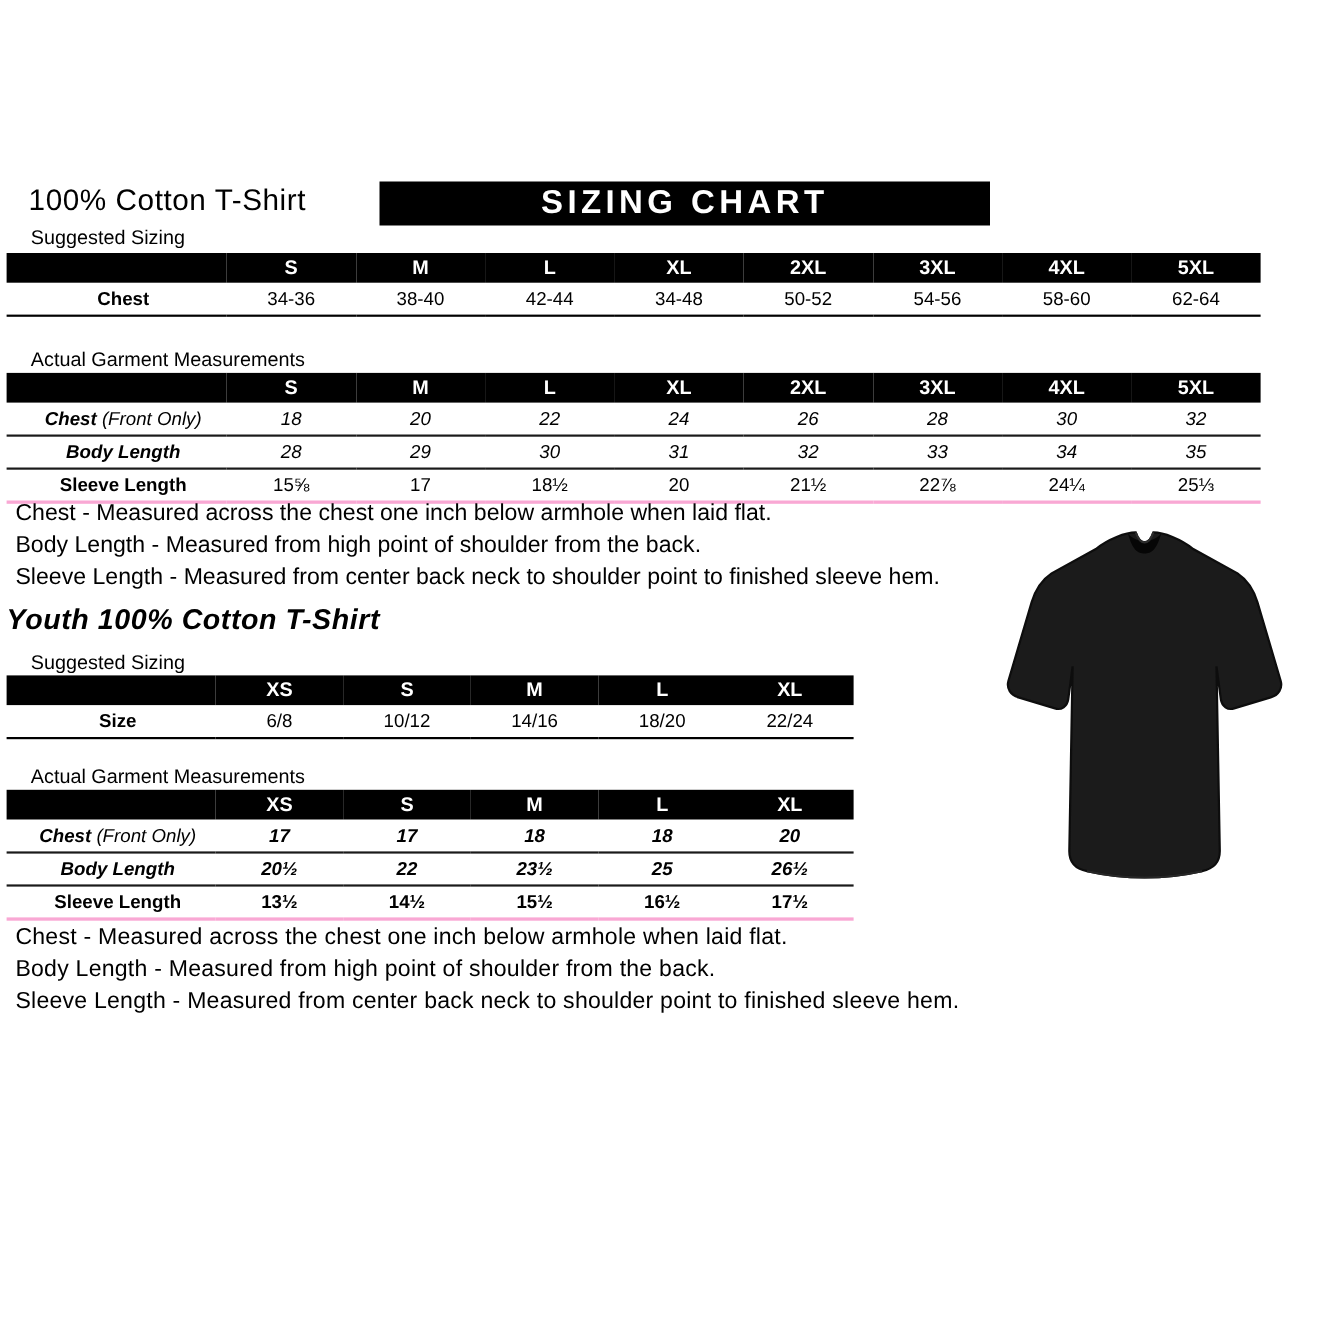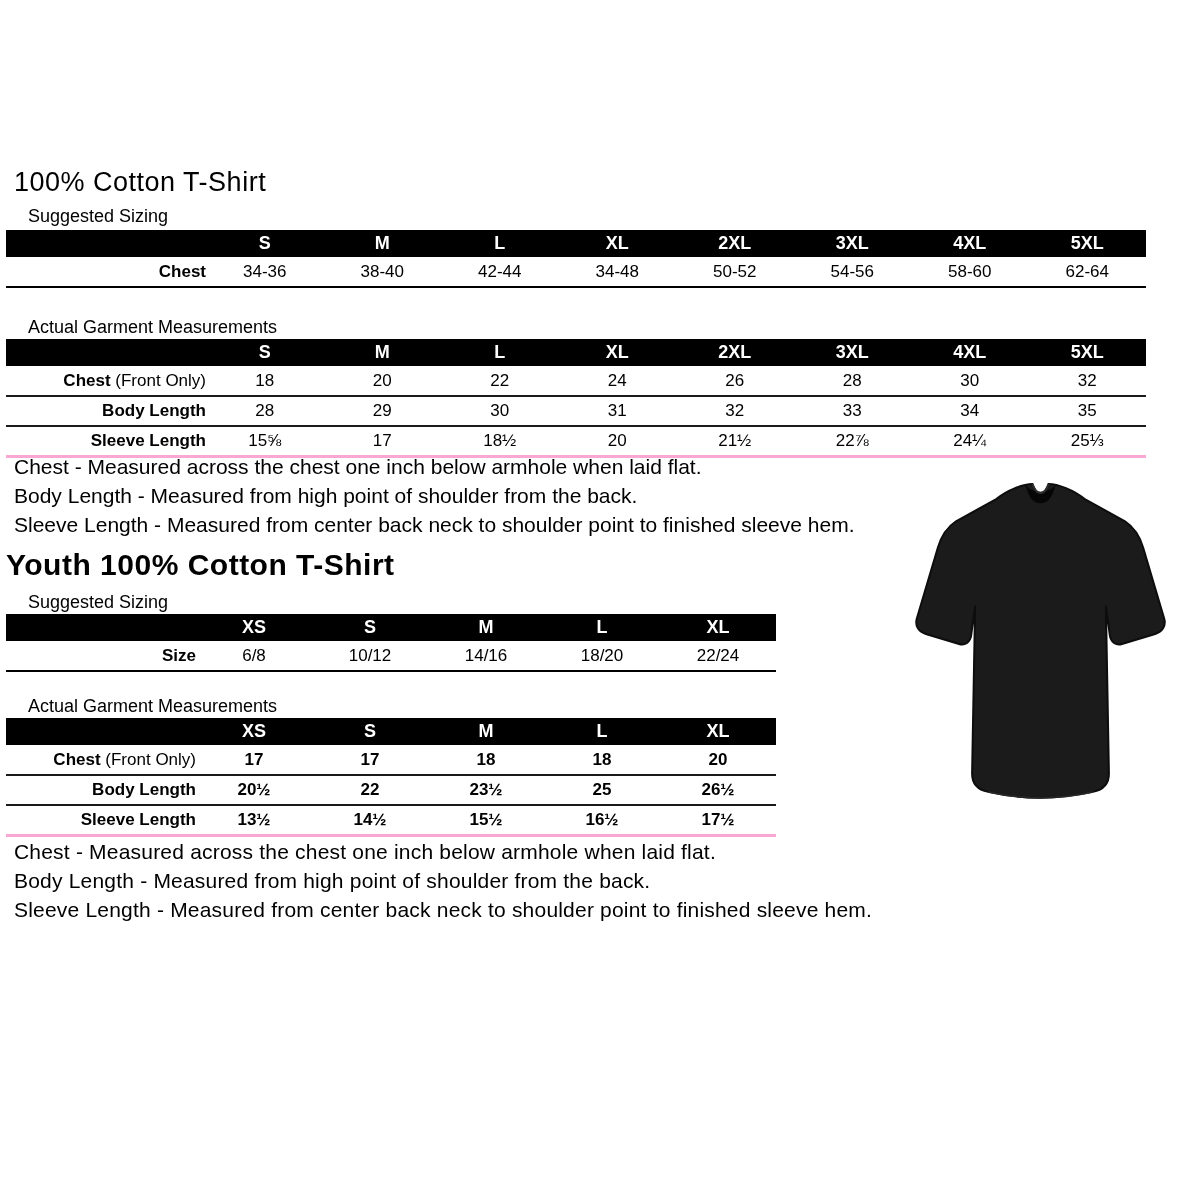--- a/index.html
+++ b/index.html
@@ -1,47 +1,50 @@
 <!DOCTYPE html>
 <html><head>
 <meta charset="utf-8">
 <style>
   * { margin:0; padding:0; box-sizing:border-box; }
   html,body { background:#fff; }
   body { font-family:"Liberation Sans", sans-serif; color:#000; }
   .canvas { position:relative; width:1200px; height:1200px; background:#ffffff; overflow:hidden; }
   .abs { position:absolute; }
 
-  .main-title { font-size:27px; font-weight:normal; letter-spacing:0.5px; }
-  .youth-title { font-size:30px; font-weight:bold; letter-spacing:0.5px; }
+  .main-title { font-size:27px; font-weight:normal; letter-spacing:0.5px;margin-left:12px; }
+  .youth-title { font-size:26px; font-weight:bold; letter-spacing:0.5px;font-style:italic; }
   .section-label { font-size:18px; font-weight:normal;margin-left:22px; }
 
   .banner { background:#000; color:#fff; display:flex; align-items:center; justify-content:center; }
   .banner-text { font-size:30px; font-weight:bold; letter-spacing:4px; }
 
   table.sz { position:absolute; border-collapse:collapse; table-layout:fixed; }
   table.sz th { background:#000; color:#fff; font-weight:bold; font-size:18px; height:27px; text-align:center; padding:0; }
   table.sz td { font-size:17px; text-align:center; height:30px; padding:0; vertical-align:middle; }
-  table.sz td.rowlabel { text-align:right; padding-left:12px; font-weight:bold; }
+  table.sz td.rowlabel { text-align:center; padding-left:12px; font-weight:bold; }
   table.sz td.rowlabel .suffix { font-weight:normal; }
-  tr.mid td { border-bottom:2px solid #1a1a1a; }
+  tr.mid td { border-bottom:2px solid #1a1a1a;font-style:italic; }
   tr.last td { border-bottom:3px solid #f9a8d4; }
   tr.single td { border-bottom:2px solid #000;text-align:center; }
   table.bv tbody td { font-weight:bold; }
   table.bv tbody td.rowlabel .suffix { font-weight:normal; }
 
   .notes p { font-size:21px; line-height:19px; margin:0 0 10px 0; }
   .notes.bolder p { letter-spacing:0.2px; }
 </style>
 </head>
 <body>
 
 <div class="canvas">
 
   <div class="abs main-title" style="left:14px; top:167px;">100% Cotton T-Shirt</div>
+  <div class="abs banner" style="left:345px; top:165px; width:555px; height:40px;">
+    <span class="banner-text">SIZING CHART</span>
+  </div>
 
   <div class="abs section-label" style="left:6px; top:206px;">Suggested Sizing</div>
 
   <table class="sz" style="left:6px; top:230px; width:1140px;">
     <colgroup>
         <col style="width:200px;">
         <col span="8" style="width:117.5px;">
       </colgroup>
     <thead>
       <tr>

